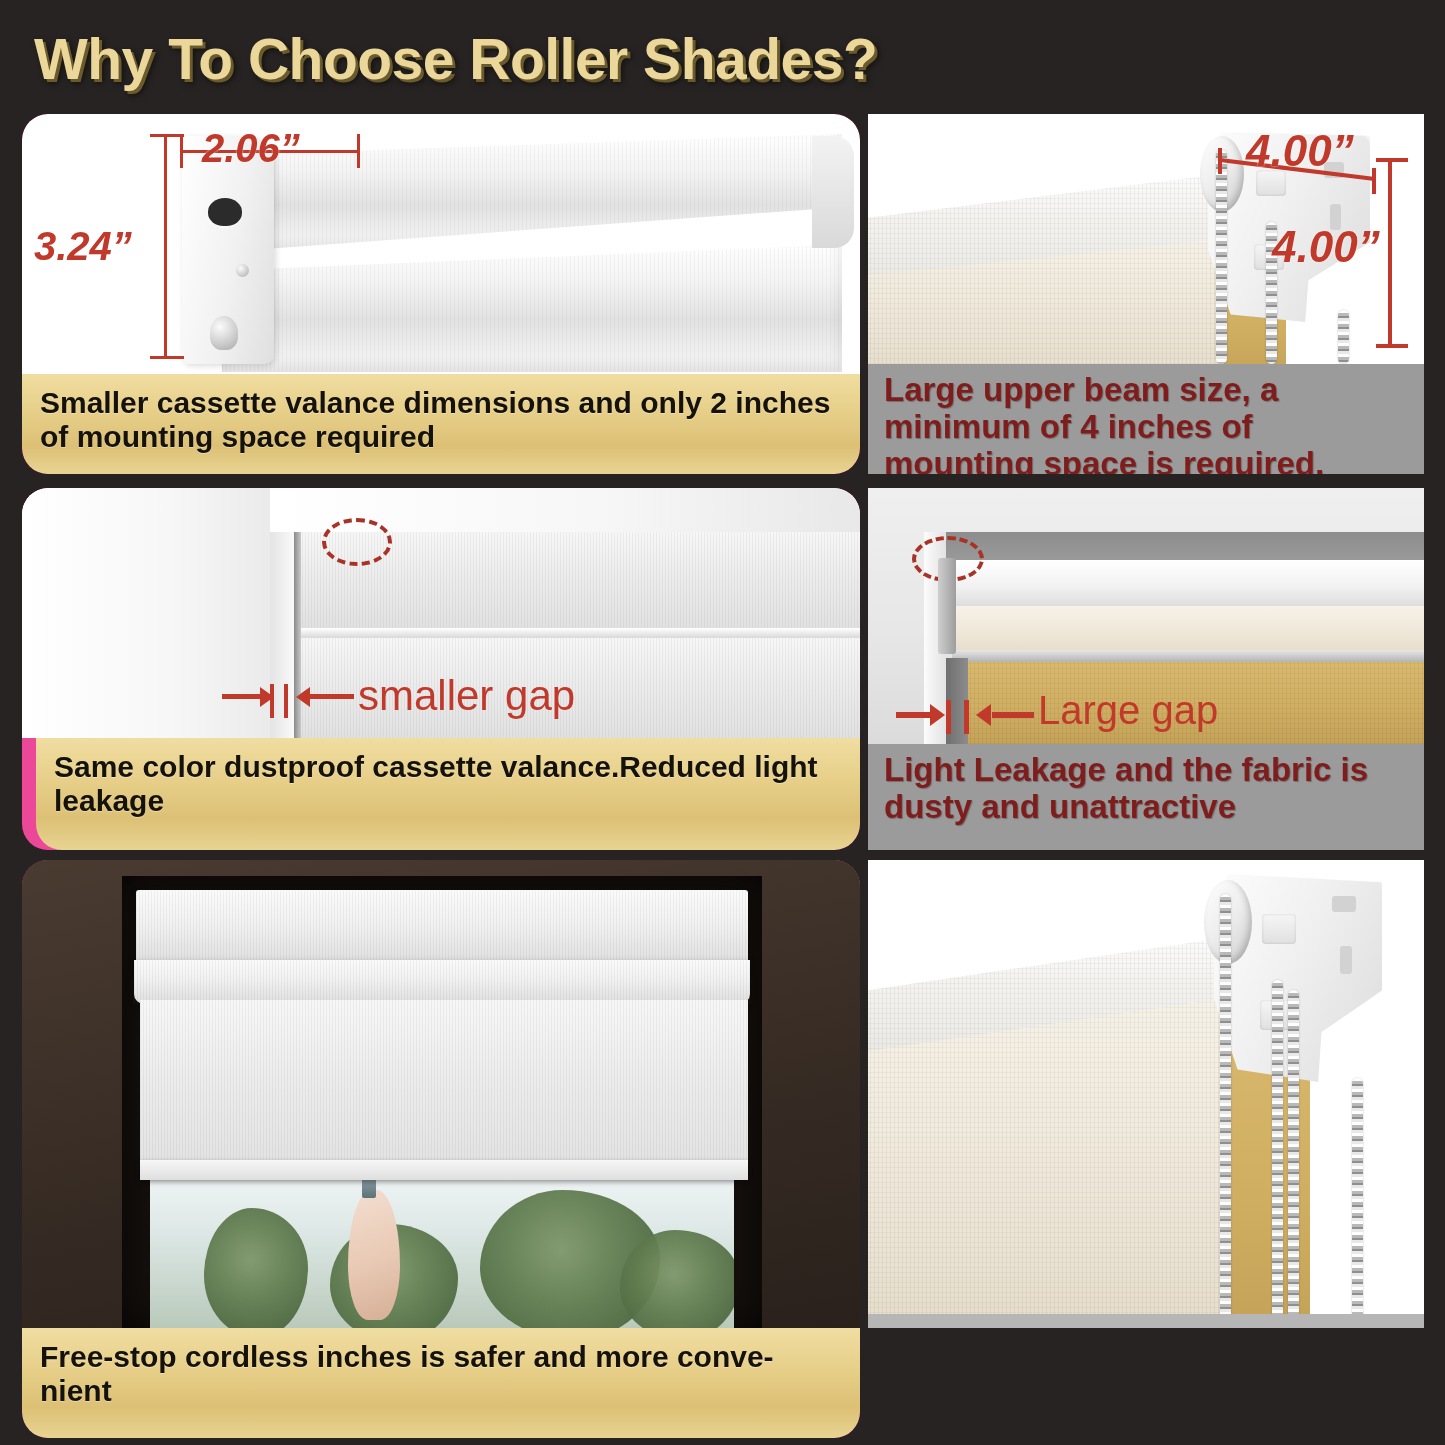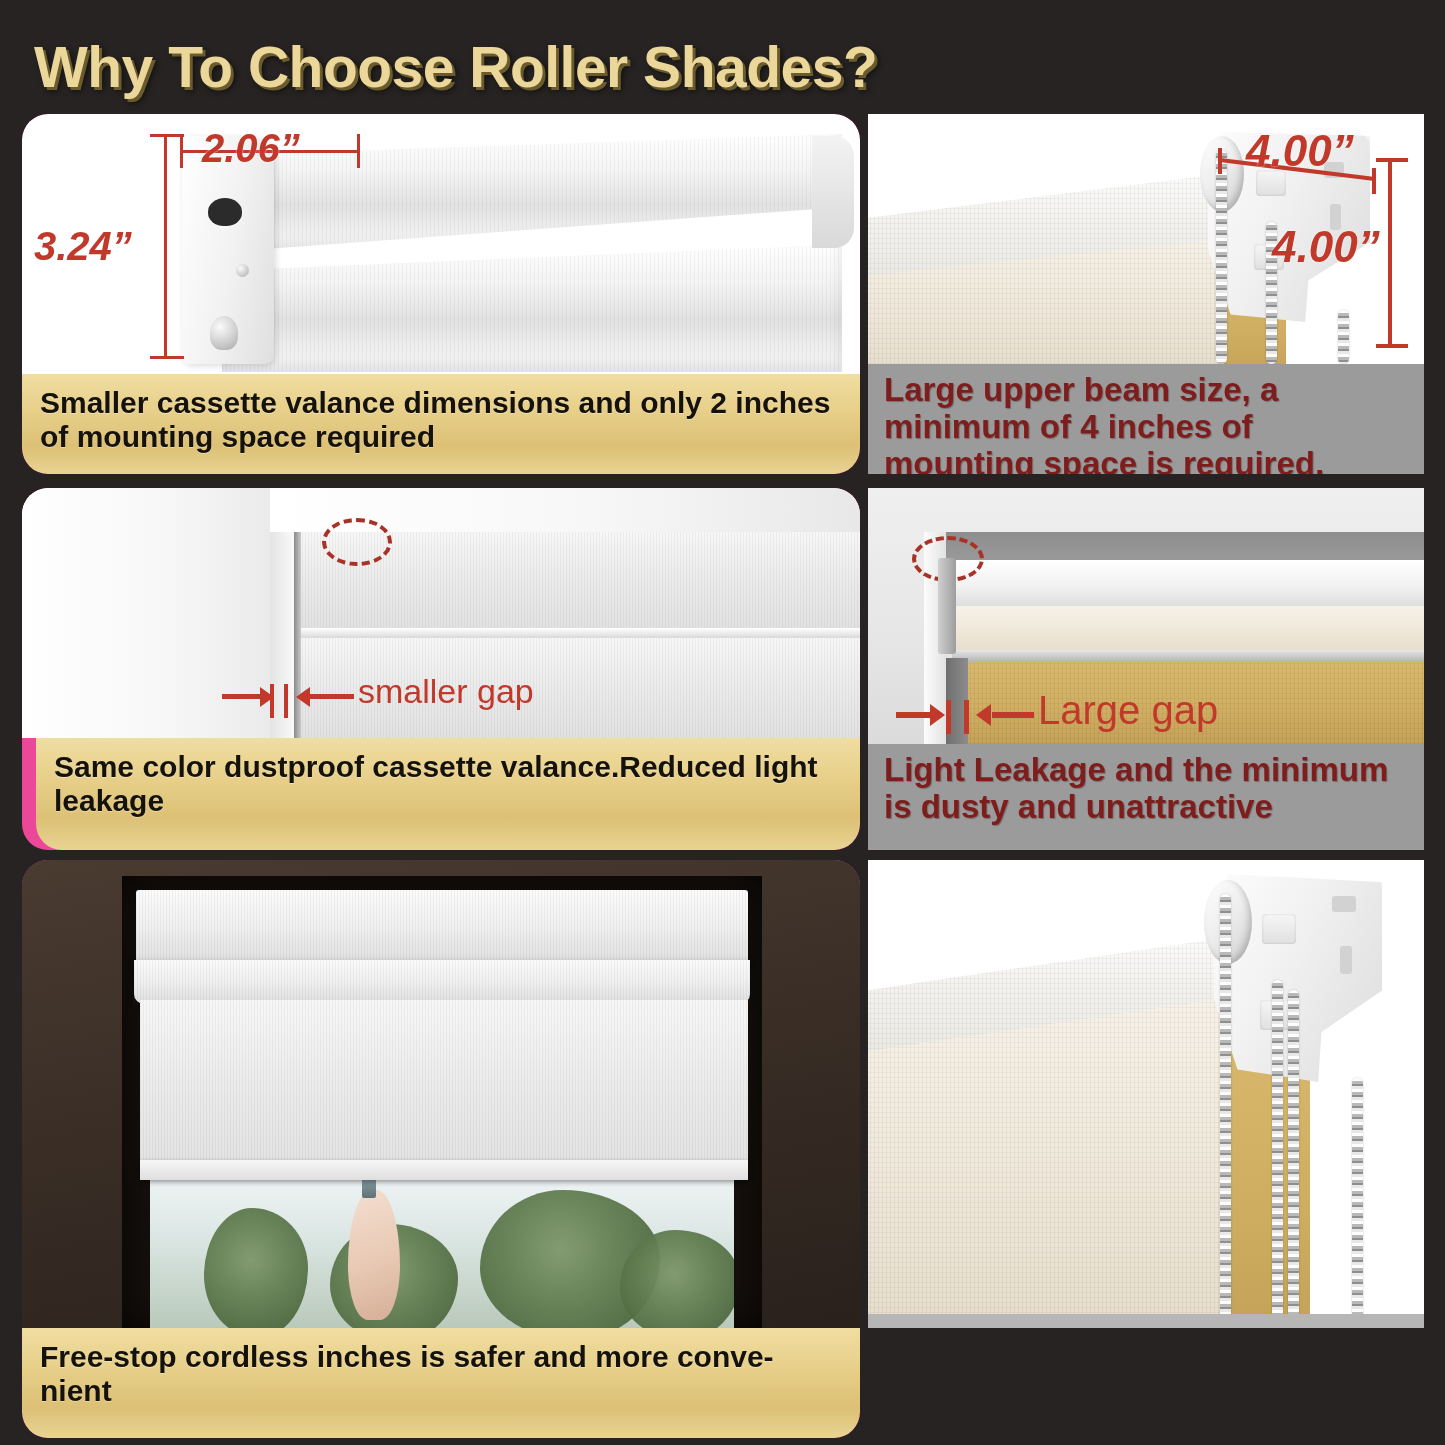--- a/index.html
+++ b/index.html
@@ -16,21 +16,21 @@
   .infographic {
     position: relative;
     width: 1445px;
     height: 1445px;
     background: #262322;
   }
 
   
   .title-bar {
     position: absolute;
-    left: 0; top: 12px;
+    left: 0; top: 4px;
     width: 1151px;
     height: 110px;
     display: flex;
     align-items: center;
     padding-left: 34px;
   }
   .title-text {
     font-size: 57px;
     font-weight: bold;
     letter-spacing: -0.5px;
@@ -372,21 +372,21 @@
         <div class="red-line" style="left:248px;top:196px;width:4px;height:34px;"></div>
         <div class="red-line" style="left:262px;top:196px;width:4px;height:34px;"></div>
         <div style="position:absolute;left:200px;top:206px;width:44px;height:5px;background:#c1392b;"></div>
         <div style="position:absolute;left:238px;top:199px;width:0;height:0;
                     border-top:10px solid transparent;border-bottom:10px solid transparent;
                     border-left:14px solid #c1392b;"></div>
         <div style="position:absolute;left:288px;top:206px;width:44px;height:5px;background:#c1392b;"></div>
         <div style="position:absolute;left:274px;top:199px;width:0;height:0;
                     border-top:10px solid transparent;border-bottom:10px solid transparent;
                     border-right:14px solid #c1392b;"></div>
-        <div class="ann-text" style="left:336px;top:184px;font-size:34px;">smaller gap</div>
+        <div class="ann-text" style="left:336px;top:184px;font-size:42px;">smaller gap</div>
       </div>
 
       <div class="caption caption-gold" style="height:112px;margin-left:14px;">Same color dustproof cassette valance.Reduced light leakage</div>
     </div>
 
     <div class="panel col-right row2">
       <div class="photo photo-grey" style="height:256px;">
 
         <div style="position:absolute;inset:0;background:linear-gradient(180deg,#efefef 0%,#e7e7e7 55%,#dbdbdb 100%);"></div>
 
@@ -421,21 +421,21 @@
         <div style="position:absolute;left:62px;top:216px;width:0;height:0;
                     border-top:11px solid transparent;border-bottom:11px solid transparent;
                     border-left:15px solid #c1392b;"></div>
         <div style="position:absolute;left:124px;top:224px;width:42px;height:6px;background:#c1392b;"></div>
         <div style="position:absolute;left:108px;top:216px;width:0;height:0;
                     border-top:11px solid transparent;border-bottom:11px solid transparent;
                     border-right:15px solid #c1392b;"></div>
         <div class="ann-text" style="left:170px;top:200px;font-size:40px;">Large gap</div>
       </div>
 
-      <div class="caption caption-grey" style="height:106px;">Light Leakage and the minimum is dusty and unattractive</div>
+      <div class="caption caption-grey" style="height:106px;">Light Leakage and the fabric is dusty and unattractive</div>
     </div>
 
     <div class="panel panel-gold col-left row3">
       <div class="photo photo-dark" style="height:468px;border-radius:26px 26px 0 0;">
 
         <div class="room-wall"></div>
 
         <div class="window-recess" style="left:100px;top:16px;width:640px;height:452px;"></div>
 
         <div class="outside-view" style="left:128px;top:320px;width:584px;height:148px;">

